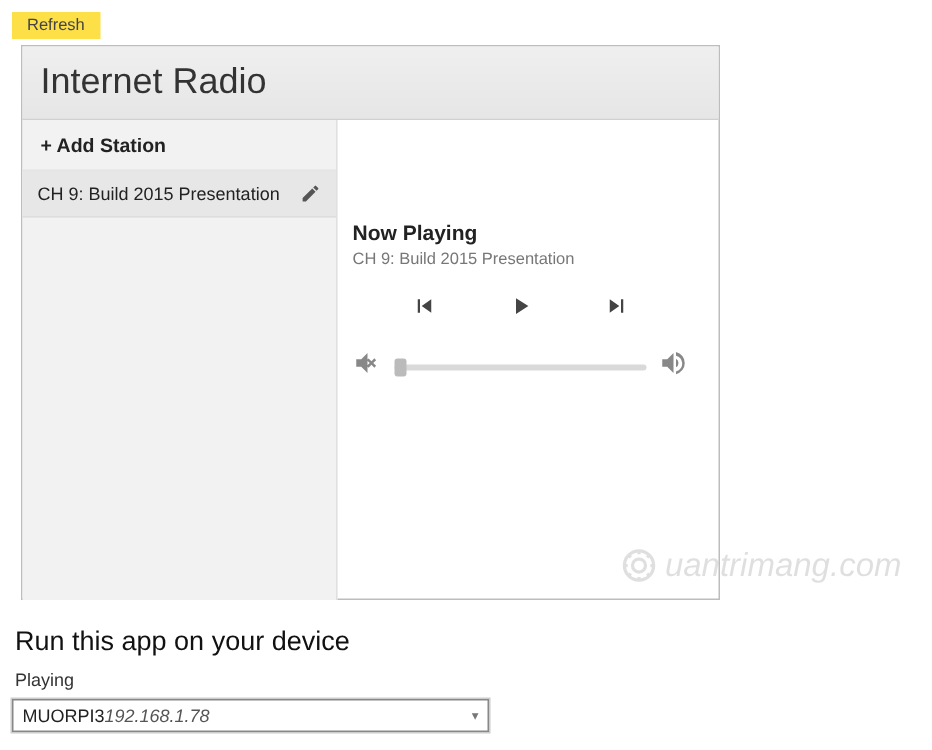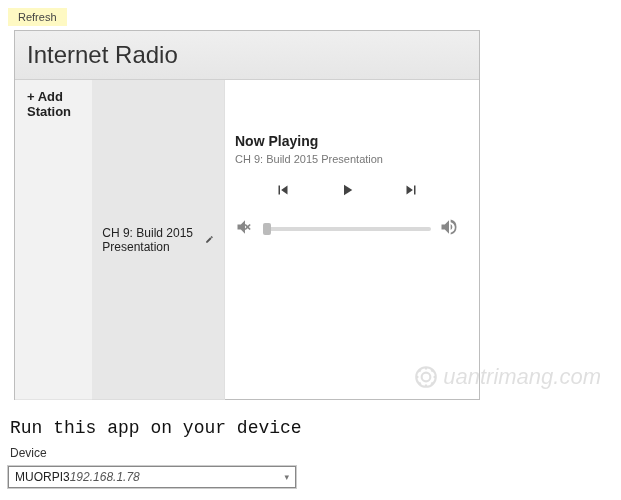--- a/index.html
+++ b/index.html
@@ -8,21 +8,21 @@
   height: 500px;
   font-family: "Segoe UI", Arial, sans-serif;
   background: #fff;
   color: #222;
   position: relative;
   overflow: hidden;
 }
 .refresh-btn {
   position: absolute;
   top: 8px; left: 8px;
-  background: #fef9c3;
+  background: #fde047;
   border: none;
   padding: 3px 10px;
   font-size: 11px;
   color: #444;
   cursor: pointer;
 }
 .app-frame {
   position: absolute;
   top: 30px; left: 14px;
   width: 466px;
@@ -39,20 +39,21 @@
   color: #333;
 }
 .app-body {
   display: flex;
   height: calc(100% - 48px);
 }
 .sidebar {
   width: 210px;
   background: #f2f2f2;
   display: flex;
+  flex-direction: column;
   border-right: 1px solid #e0e0e0;
 }
 .add-station {
   padding: 9px 12px;
   font-weight: bold;
   font-size: 13px;
   cursor: pointer;
   border-bottom: 1px solid #e4e4e4;
 }
 .station-row {
@@ -61,21 +62,21 @@
   justify-content: space-between;
   padding: 8px 10px;
   font-size: 12px;
   background: #e7e7e7;
   border-bottom: 1px solid #ddd;
   cursor: pointer;
 }
 .pencil-icon { width: 14px; height: 14px; color: #555; }
 .main-panel {
   flex: 1;
-  padding: 53px 20px 10px 10px;
+  padding: 67px 20px 10px 10px;
 }
 .now-playing-label {
   font-weight: bold;
   font-size: 14px;
   margin-bottom: 4px;
 }
 .now-playing-sub {
   font-size: 11px;
   color: #777;
   margin-bottom: 16px;
@@ -118,32 +119,31 @@
   gap: 4px;
   color: #333;
 }
 .watermark svg { width: 26px; height: 26px; }
 .run-label {
   position: absolute;
   left: 10px; bottom: 62px;
   font-size: 18px;
   font-weight: 400;
   color: #111;
-  font-family: Liberation Mono, monospace;
 }
 .device-label {
   position: absolute;
   left: 10px; bottom: 40px;
   font-size: 12px;
   color: #333;
 }
 .device-dropdown {
   position: absolute;
   left: 8px; bottom: 12px;
-  width: 288px;
+  width: 318px;
   height: 22px;
   border: 1px double #888;
   outline: 1px solid #ccc;
   display: flex;
   align-items: center;
   padding: 0 6px;
   font-size: 12px;
   background: #fff;
   cursor: pointer;
 }
@@ -217,18 +217,18 @@
 <div class="watermark">
   <svg viewBox="0 0 24 24" fill="none" stroke="currentColor" stroke-width="2">
       <circle cx="12" cy="12" r="9"></circle>
       <circle cx="12" cy="12" r="4"></circle>
       <path d="M12 3v2M12 19v2M3 12h2M19 12h2M5.6 5.6l1.4 1.4M17 17l1.4 1.4M5.6 18.4L7 17M17 7l1.4-1.4"></path>
     </svg>
   <span>uantrimang.com</span>
 </div>
 
 <div class="run-label">Run this app on your device</div>
-<div class="device-label">Device</div>
+<div class="device-label">Playing</div>
 <div class="device-dropdown">
   <span class="device-name">MUORPI3</span>
   <span class="device-ip">192.168.1.78</span>
   <span class="chevron">▾</span>
 </div>
 
 </body></html>

